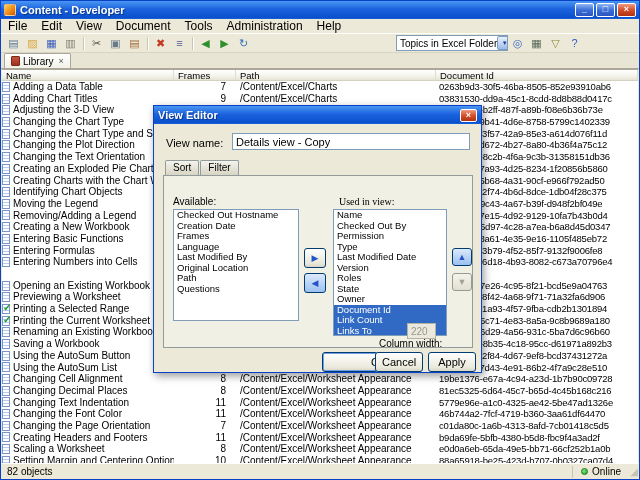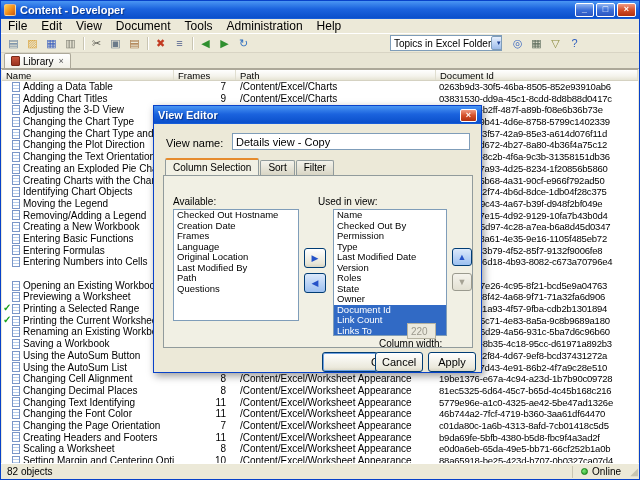--- a/index.html
+++ b/index.html
@@ -26,21 +26,21 @@
   .toolbar{height:19px;display:flex;align-items:center;background:#ECE9D8;
     border-bottom:1px solid #D8D4C4;padding:0 3px;}
   .tbgroup{display:flex;align-items:center;}
   .tbtn{width:19px;height:17px;display:flex;align-items:center;justify-content:center;
     border:1px solid transparent;border-radius:2px;}
   .tglyph{font-size:11px;line-height:11px;}
   .tsep{width:1px;height:13px;background:#C9C5B2;margin:0 3px;box-shadow:1px 0 0 #fff;}
   .tb-spacer{flex:1;}
   .tb-endpad{width:52px;}
   .combo{width:112px;height:16px;background:#fff;border:1px solid #7F9DB9;
-    display:flex;align-items:center;font-size:10px;padding-left:3px;margin:0 6px;
+    display:flex;align-items:center;font-size:10px;padding-left:3px;margin:0 0;
     white-space:nowrap;overflow:hidden;}
   .combo-arrow{margin-left:auto;width:15px;height:14px;flex:0 0 15px;
     background:linear-gradient(180deg,#E8F0FC 0%,#BBD2F2 60%,#9CBAE8 100%);
     border:1px solid #7F9DB9;border-radius:2px;color:#1b3f93;font-size:6px;
     display:flex;align-items:center;justify-content:center;}
   
   .tabbar{height:16px;display:flex;align-items:flex-end;background:#E8E5D4;
     border-bottom:1px solid #ACA899;padding-left:3px;}
   .tab{height:15px;display:flex;align-items:center;gap:3px;font-size:10px;padding:0 6px;
     background:linear-gradient(180deg,#FFFFFF 0%,#F2F1E8 100%);
@@ -55,21 +55,21 @@
     background:linear-gradient(180deg,#FFFFFF 0%,#F4F3EC 60%,#E6E4D4 100%);
     border-bottom:1px solid #D5D2C2;}
   .hcell{font-size:9.5px;line-height:11px;padding:0 4px;color:#000;
     border-right:1px solid #E0DED0;white-space:nowrap;overflow:hidden;}
   .c0{width:172px;flex:0 0 172px;}
   .c1{width:62px;flex:0 0 62px;}
   .c2{width:200px;flex:0 0 200px;}
   .c3{flex:1;}
   .row{height:11.7px;display:flex;align-items:center;font-size:10px;color:#000;}
   .cell{white-space:nowrap;overflow:hidden;line-height:11.7px;}
-  .cell.c0{position:relative;padding-left:10px;display:flex;align-items:center;gap:3px;}
+  .cell.c0{position:relative;padding-left:0;display:flex;align-items:center;gap:3px;}
   .check{position:absolute;left:1px;top:-1px;color:#18a018;font-weight:bold;font-size:10px;}
   .doc-icon{flex:0 0 8px;width:8px;height:10px;border:1px solid #7A96C8;
     background:repeating-linear-gradient(180deg,#ffffff 0 2px,#b8cdea 2px 3px);}
   .nametxt{overflow:hidden;white-space:nowrap;}
   .cell.c1{display:block;text-align:right;padding-right:10px;}
   .cell.c2{padding-left:4px;}
   .cell.c3{padding-left:3px;font-size:9.5px;letter-spacing:-0.2px;}
   
   .statusbar{position:absolute;left:0;right:0;bottom:0;height:16px;background:#ECE9D8;
     border-top:1px solid #fff;display:flex;align-items:center;font-size:10px;padding:0 6px;}
@@ -463,21 +463,21 @@
             <span class="doc-icon"></span>
             <span class="nametxt">Changing Decimal Places</span>
           </div>
           <div class="cell c1">8</div>
           <div class="cell c2">/Content/Excel/Worksheet Appearance</div>
           <div class="cell c3">81ec5325-6d64-45c7-b65d-4c45b168c216</div>
         </div>
         <div class="row">
           <div class="cell c0">
             <span class="doc-icon"></span>
-            <span class="nametxt">Changing Text Identifying</span>
+            <span class="nametxt">Changing Text Indentation</span>
           </div>
           <div class="cell c1">11</div>
           <div class="cell c2">/Content/Excel/Worksheet Appearance</div>
           <div class="cell c3">5779e96e-a1c0-4325-ae42-5be47ad1326e</div>
         </div>
         <div class="row">
           <div class="cell c0">
             <span class="doc-icon"></span>
             <span class="nametxt">Changing the Font Color</span>
           </div>
@@ -536,34 +536,33 @@
   <div class="dialog">
     <div class="dlg-title">
       <span>View Editor</span>
       <div class="dlg-close">×</div>
     </div>
     <span class="dlg-label" style="left:12px;top:31px;">View name:</span>
     <input class="dlg-input" style="left: 78px; top: 27px; width: 238px; height: 17px;" value="Details view - Copy">
 
     <div class="tabctrl">
       <div class="dtabs" id="dlg-tabs">
-          <div class="dtab active">Column Selection</div>
           <div class="dtab">Sort</div>
           <div class="dtab">Filter</div>
         </div>
       <div class="tabpanel">
         <span class="panel-label" style="left:9px;top:20px;">Available:</span>
-        <span class="panel-label" style="left:154px;top:20px;">Used in view:</span>
+        <span class="panel-label" style="left:175px;top:20px;font-family:Liberation Serif, serif;">Used in view:</span>
         <div class="listbox lb-av" id="lb-available">
             <div class="lb-item">Checked Out Hostname</div>
             <div class="lb-item">Creation Date</div>
             <div class="lb-item">Frames</div>
             <div class="lb-item">Language</div>
+            <div class="lb-item">Last Modified By</div>
             <div class="lb-item">Original Location</div>
-            <div class="lb-item">Last Modified By</div>
             <div class="lb-item">Path</div>
             <div class="lb-item">Questions</div>
           </div>
         <div class="listbox lb-used" id="lb-used">
             <div class="lb-item">Name</div>
             <div class="lb-item">Checked Out By</div>
             <div class="lb-item">Permission</div>
             <div class="lb-item">Type</div>
             <div class="lb-item">Last Modified Date</div>
             <div class="lb-item">Version</div>

